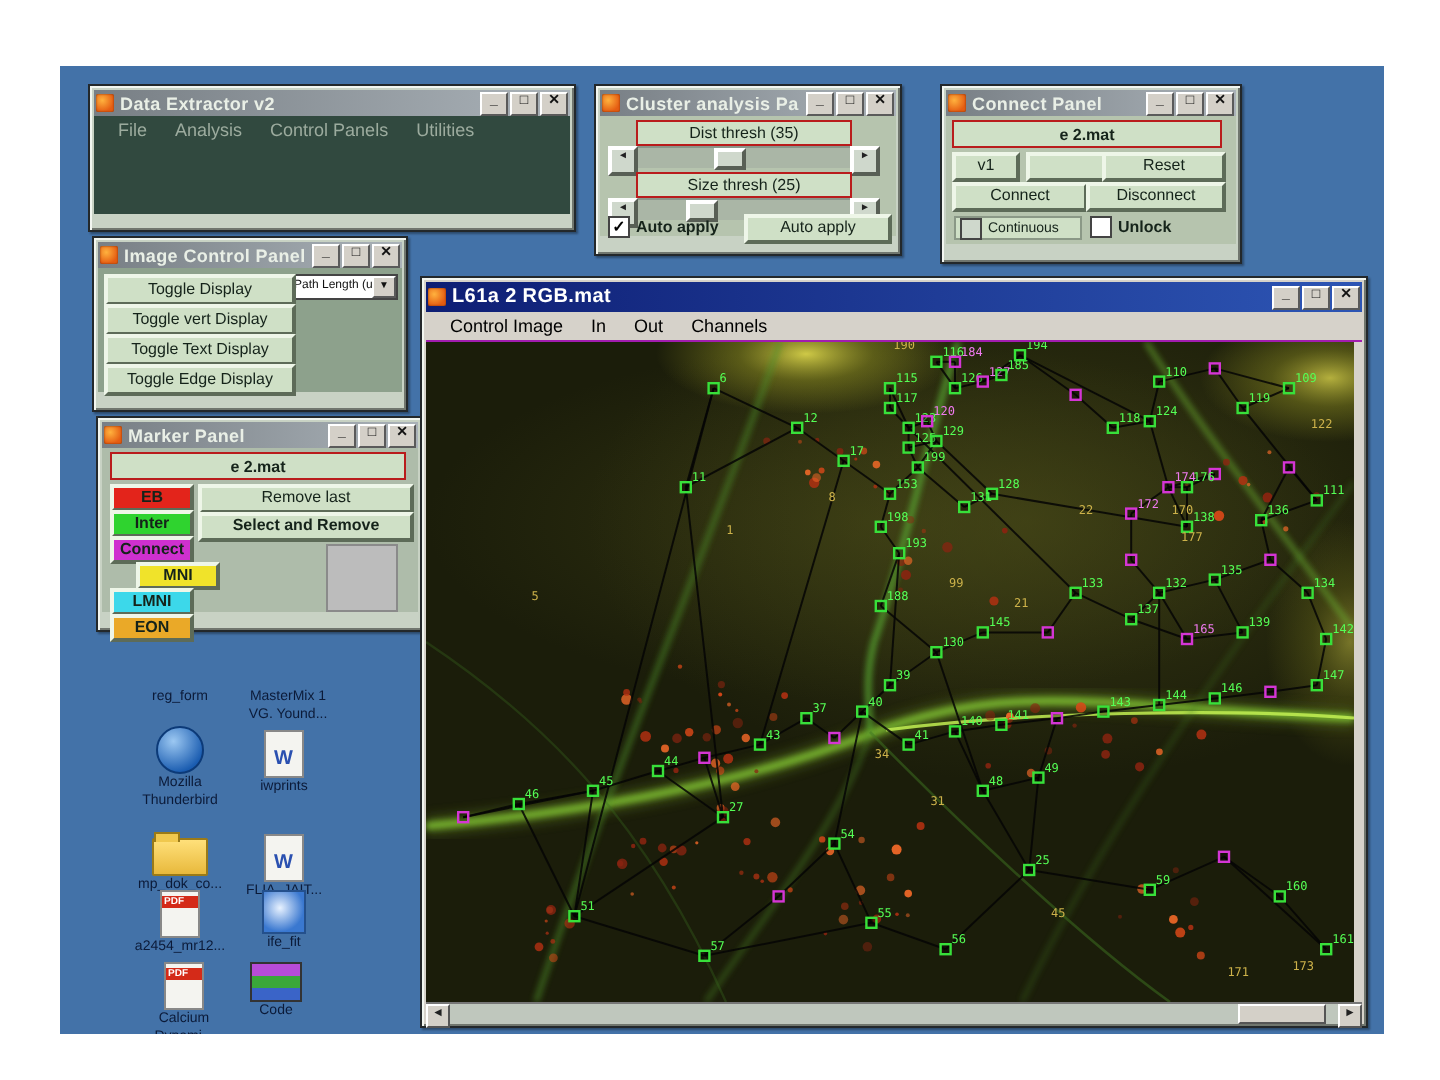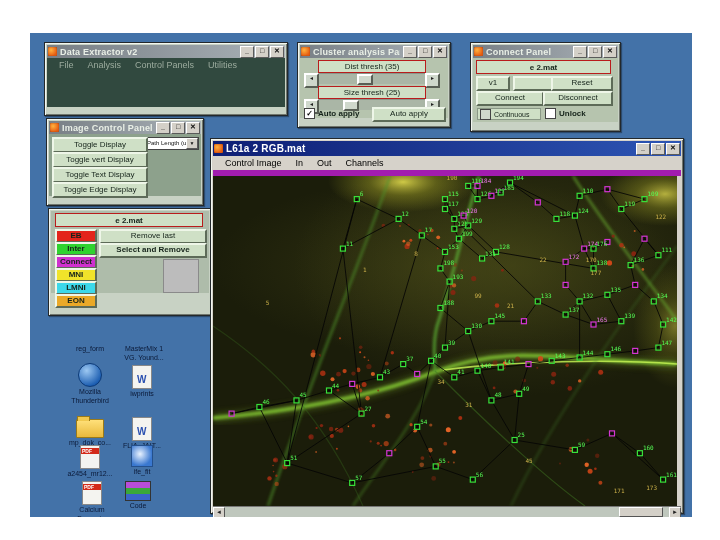--- a/index.html
+++ b/index.html
@@ -41,21 +41,21 @@
   .g-page{width:18px;height:22px;background:#f4f4f0;border:1px solid #888;position:relative;}
   .g-folder{width:26px;height:17px;background:linear-gradient(#ffe07a,#e8b93c);border:1px solid #9a7a18;border-radius:1px;position:relative;}
   .g-folder:before{content:"";position:absolute;left:0;top:-4px;width:11px;height:4px;background:#f0c84e;border:1px solid #9a7a18;border-bottom:none;}
   .g-bird{width:22px;height:22px;border-radius:50%;background:radial-gradient(circle at 35% 30%,#9cc8f2,#1a5cb0 75%);border:1px solid #0c3a78;}
   .g-rar{width:24px;height:18px;background:linear-gradient(#b74cd8 33%,#3aa83a 33% 66%,#3a64c8 66%);border:1px solid #333;}
   .g-chart{width:20px;height:20px;background:radial-gradient(circle at 40% 40%,#e8f2ff,#3a78d0 70%);border:1px solid #24508c;}
   .redband{position:absolute;left:0;top:2px;width:100%;height:6px;background:#d42a18;}
   .wmark{position:absolute;left:4px;top:8px;font-size:10px;font-weight:bold;color:#2a50b0;}
   .pdftxt{position:absolute;left:1px;top:2px;font-size:5px;color:#fff;font-weight:bold;}
   
-  #viewer-menu{background:#d6d2ca;border-bottom:6px solid #a21caf;color:#000;}
+  #viewer-menu{background:#d6d2ca;border-bottom:1px solid #a21caf;color:#000;}
   #img-area{position:relative;background:#181a08;}
   .hscroll{height:10px;background:#cfd4cc;display:flex;border-top:1px solid #777;}
   .harrow{width:10px;height:10px;background:#d4d0c8;border:1px solid;border-color:#fff #555 #555 #fff;font-size:6px;line-height:8px;text-align:center;color:#222;}
   .htrack{flex:1;position:relative;background:#bfc7bd;}
   .hthumb{position:absolute;top:0;height:10px;width:44px;background:#d4d0c8;border:1px solid;border-color:#fff #555 #555 #fff;box-sizing:border-box;}
 </style>
 </head>
 <body>
 
 <div id="desktop">
@@ -240,30 +240,39 @@
         <span class="wbtn" style="width:10px;height:9px;font-size:5px;line-height:8px;">▼</span>
       </div>
     <div class="pbtn" style="left: 3px; top: 3px; width: 92px; height: 12px;">Toggle Display</div>
         <div class="pbtn" style="left: 3px; top: 18px; width: 92px; height: 12px;">Toggle vert Display</div>
         <div class="pbtn" style="left: 3px; top: 33px; width: 92px; height: 12px;">Toggle Text Display</div>
         <div class="pbtn" style="left: 3px; top: 48px; width: 92px; height: 12px;">Toggle Edge Display</div>
       </div>
   </div>
 
   <div class="win" style="left:18px;top:175px;width:158px;height:102px;">
+    <div class="tb tb-inactive">
+      <div class="mlicon"></div>
+      <div class="ttl">Marker Panel</div>
+      <div class="wbtns">
+        <div class="wbtn">_</div>
+        <div class="wbtn">□</div>
+        <div class="wbtn">✕</div>
+      </div>
+    </div>
     <div style="position:relative;height:82px;background:#aebcaa;" id="mp-client">
       <div class="plabel" style="left:4px;top:2px;width:146px;height:12px;font-weight:bold;">e 2.mat</div>
       <div class="pbtn" style="left:48px;top:18px;width:104px;height:11px;">Remove last</div>
       <div class="pbtn" style="left:48px;top:32px;width:104px;height:11px;font-weight:bold;">Select and Remove</div>
       <div id="marker-btn-col"></div>
       <div style="position:absolute;left:112px;top:48px;width:34px;height:32px;background:#bcbcbc;border:1px solid #8a8a8a;"></div>
     <div class="pbtn" style="left: 4px; top: 18px; width: 38px; height: 10px; background: rgb(227, 36, 27); font-weight: bold;">EB</div>
         <div class="pbtn" style="left: 4px; top: 31px; width: 38px; height: 10px; background: rgb(47, 211, 47); font-weight: bold;">Inter</div>
         <div class="pbtn" style="left: 4px; top: 44px; width: 38px; height: 10px; background: rgb(207, 48, 207); font-weight: bold;">Connect</div>
-        <div class="pbtn" style="left: 4px; top: 57px; width: 38px; height: 10px; background: rgb(240, 227, 42); font-weight: bold;">MNI</div>
+        <div class="pbtn" style="left: 17px; top: 57px; width: 38px; height: 10px; background: rgb(240, 227, 42); font-weight: bold;">MNI</div>
         <div class="pbtn" style="left: 4px; top: 70px; width: 38px; height: 10px; background: rgb(60, 216, 234); font-weight: bold;">LMNI</div>
         <div class="pbtn" style="left: 4px; top: 83px; width: 38px; height: 10px; background: rgb(234, 169, 40); font-weight: bold;">EON</div>
       </div>
   </div>
 
   <div class="win" style="left:180px;top:105px;width:468px;height:370px;background:#d6d2ca;">
     <div class="tb tb-active" style="height:15px;">
       <div class="mlicon"></div>
       <div class="ttl" style="font-size:10px;">L61a 2 RGB.mat</div>
       <div class="wbtns">

